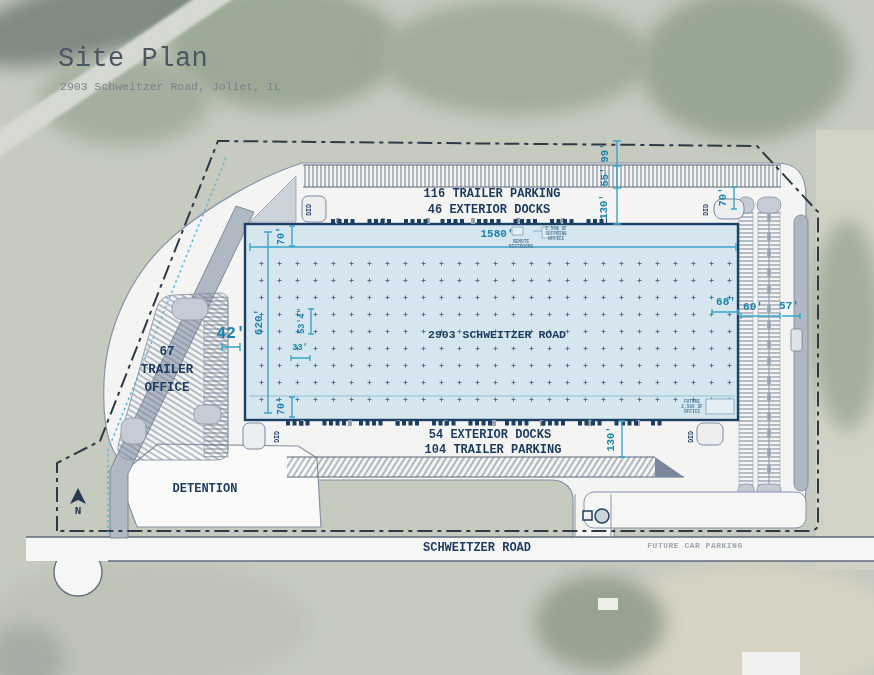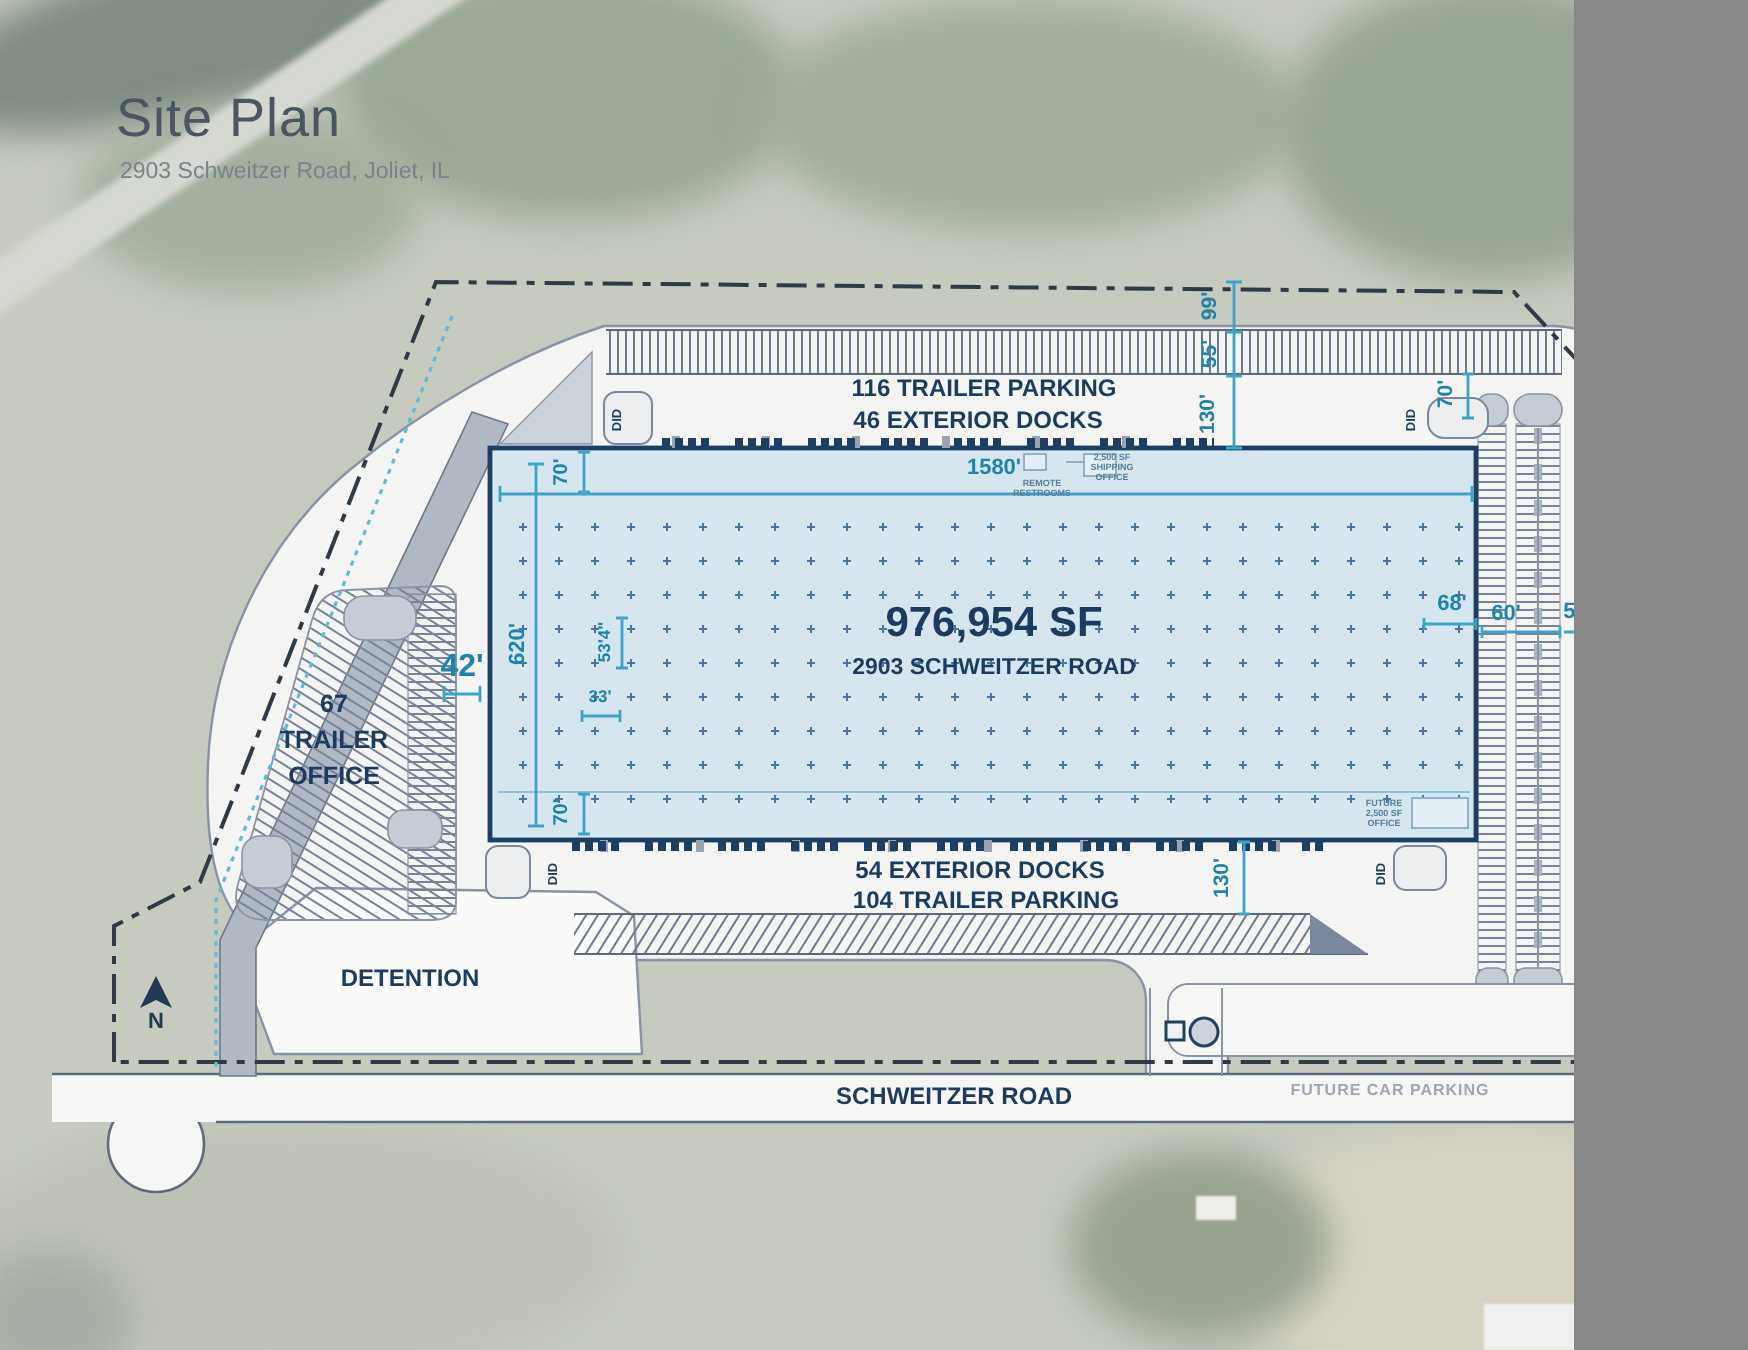--- a/index.html
+++ b/index.html
@@ -1,19 +1,19 @@
 <!DOCTYPE html>
 <html><head>
 <meta charset="utf-8">
 <style>
   html,body { margin:0; padding:0; background:#888; }
   .canvas {
-    position:relative; width:787px; height:675px; overflow:hidden;
+    position:relative; width:874px; height:675px; overflow:hidden;
     background:#b7bcae;
-    font-family:Liberation Sans, sans-serif;
+    font-family:Liberation Mono, monospace;
   }
   .blob { position:absolute; border-radius:50%; filter:blur(9px); }
   .wash { position:absolute; inset:0; background:rgba(255,255,255,0.22); }
   svg.plan { position:absolute; left:0; top:0; }
   .lbl { position:absolute; transform:translate(-50%,-50%); white-space:nowrap;
          color:#1d3b5e; font-weight:bold; }
   .rot { transform:translate(-50%,-50%) rotate(-90deg); }
   .dim { color:#1d84ab; }
   .tiny { position:absolute; transform:translate(-50%,-50%); font-size:4.5px;
           line-height:1.15; text-align:center; color:#55809f; font-weight:bold; }
@@ -170,21 +170,20 @@
   </svg>
 
   <div class="title" style="left:58px;top:44px;">Site Plan</div>
   <div class="subtitle" style="left:60px;top:80px;">2903 Schweitzer Road, Joliet, IL</div>
 
   <div class="lbl" style="left:492px;top:194px;font-size:12px;">116 TRAILER PARKING</div>
   <div class="lbl" style="left:489px;top:210px;font-size:12px;">46 EXTERIOR DOCKS</div>
   <div class="lbl" style="left:490px;top:435px;font-size:12px;">54 EXTERIOR DOCKS</div>
   <div class="lbl" style="left:493px;top:450px;font-size:12px;">104 TRAILER PARKING</div>
 
-  <div class="lbl" style="left:497px;top:312px;font-size:21px;">976,954 SF</div>
   <div class="lbl" style="left:497px;top:334px;font-size:11.5px;">2903 SCHWEITZER ROAD</div>
 
   <div class="lbl" style="left:167px;top:352px;font-size:12.5px;">67</div>
   <div class="lbl" style="left:167px;top:370px;font-size:12.5px;text-align:center;">TRAILER</div>
   <div class="lbl" style="left:167px;top:388px;font-size:12.5px;">OFFICE</div>
 
   <div class="lbl" style="left:205px;top:489px;font-size:12px;">DETENTION</div>
   <div class="lbl" style="left:477px;top:548px;font-size:12px;">SCHWEITZER ROAD</div>
   <div class="lbl gray" style="left:695px;top:509px;font-size:8px;letter-spacing:0.5px;">FUTURE CAR PARKING</div>
   <div class="lbl" style="left:78px;top:511px;font-size:11px;color:#233a52;">N</div>

